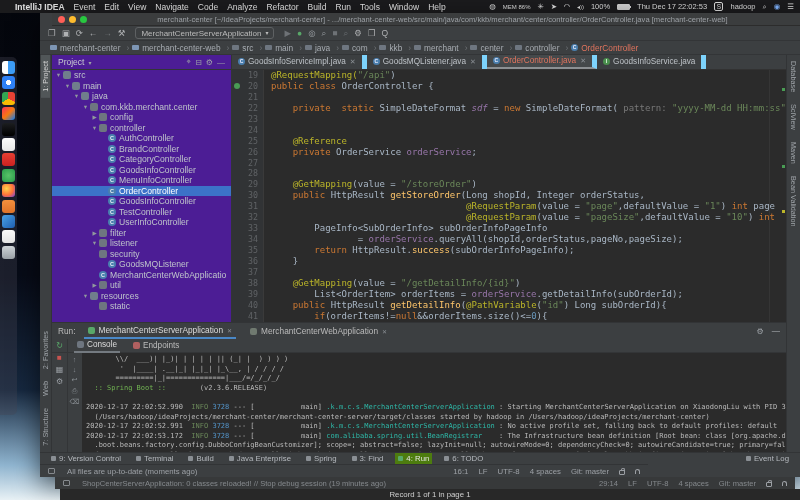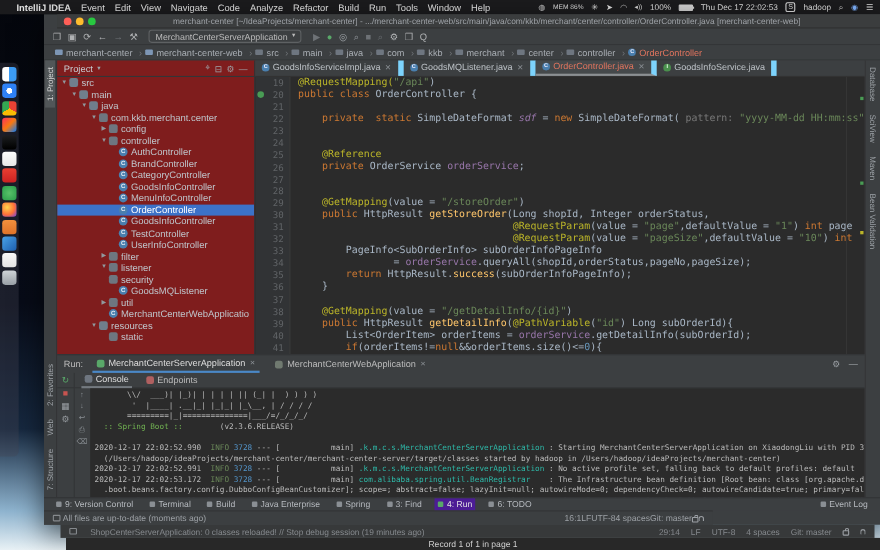--- a/index.html
+++ b/index.html
@@ -36,21 +36,21 @@
   .crumb .sep{color:#6e7276;margin-left:3px;}
   
   .stripe{background:#3c3f41;display:flex;flex-direction:column;align-items:center;font-size:7.3px;color:#9ea3a8;}
   #lstripe{left:40px;top:55px;width:12px;height:397px;border-right:1px solid #323436;}
   #rstripe{left:786px;top:55px;width:14px;height:397px;border-left:1px solid #323436;}
   .vlabel{writing-mode:vertical-rl;transform:rotate(180deg);padding:6px 0;white-space:nowrap;}
   .vlabel.sel{background:#515658;color:#d6d6d6;}
   .vlabel-r{writing-mode:vertical-rl;padding:6px 0;white-space:nowrap;}
   #lstripe .push{flex:1;}
   
-  #proj{left:52px;top:55px;width:180px;height:267px;background:#7f1d1d;border-right:1px solid #323436;overflow:hidden;}
+  #proj{left:52px;top:55px;width:180px;height:267px;background:#4c1d95;border-right:1px solid #323436;overflow:hidden;}
   #proj-head{height:15px;display:flex;align-items:center;gap:4px;padding:0 6px;font-size:8.5px;color:#c7cbd0;border-bottom:1px solid #333537;}
   #proj-head .hsp{flex:1;}
   #proj-head .hic{color:#9ea3a8;font-size:8px;}
   .trow{height:10.5px;display:flex;align-items:center;font-size:8.6px;color:#bfc5cb;white-space:nowrap;overflow:hidden;}
   .trow.sel{background:#3c72c8;color:#fff;}
   .tarrow{width:7px;flex:none;font-size:5.5px;color:#91999e;text-align:center;}
   .trow.sel .tarrow{color:#dce6f5;}
   .tico{width:8px;height:8px;border-radius:2px;margin:0 3px 0 1px;flex:none;font-size:5.5px;line-height:8px;text-align:center;color:#e8eef5;font-weight:bold;}
   .tico.dir{background:#707e8c;} .tico.pkg{background:#6e7680;} .tico.class{background:#4a7fae;border-radius:50%;}
   
@@ -83,25 +83,25 @@
   .vtab{display:flex;align-items:center;gap:3px;height:14px;padding:0 3px;}
   .vtab.sel{border-bottom:2px solid #747a80;color:#ddd;}
   #rstrip{position:absolute;left:0;top:16px;width:16px;height:114px;display:flex;flex-direction:column;align-items:center;gap:3px;padding-top:2px;font-size:8px;color:#9a9fa4;border-right:1px solid #333537;}
   #cgutter{position:absolute;left:16px;top:30px;width:13px;height:100px;display:flex;flex-direction:column;align-items:center;gap:3px;padding-top:3px;font-size:7px;color:#8a8f94;}
   #console{position:absolute;left:30px;top:30px;width:704px;height:100px;background:#2b2b2b;font-family:"DejaVu Sans Mono",monospace;font-size:7px;overflow:hidden;padding:2px 0 0 4px;}
   .con-l{height:9.6px;line-height:9.6px;white-space:pre;}
   .cd{color:#bababa;} .ci{color:#6a8759;} .cb{color:#5394c9;} .ct{color:#2eb8a8;} .cg{color:#71b352;}
   
   #btools{left:40px;top:452px;width:760px;height:12px;background:#3c3f41;border-top:1px solid #323436;display:flex;align-items:center;gap:9px;font-size:7.8px;color:#b6babf;padding:0 8px;}
   .bitem{display:flex;align-items:center;gap:3px;height:12px;padding:0 3px;white-space:nowrap;}
-  .bitem.sel{background:#4c1d95;color:#e4e4e4;}
+  .bitem.sel{background:#4d7c0f;color:#e4e4e4;}
   .bdot{width:5px;height:5px;background:#8a8f94;border-radius:1px;flex:none;}
   .bdot.run{background:#59a869;}
   #btools .sp{flex:1;}
-  #status{left:40px;top:464px;width:608px;height:13px;background:#3c3f41;border-top:1px solid #323436;display:flex;align-items:center;font-size:7.8px;color:#9ca0a5;padding:0 8px;}
+  #status{left:40px;top:464px;width:608px;height:13px;background:#3c3f41;border-top:1px solid #323436;display:flex;align-items:center;font-size:7.8px;color:#9ca0a5;padding:0 8px;gap:10px;}
   #status .sp{flex:1;}
   .lockic{width:6px;height:5px;border:1px solid #9ca0a5;border-radius:1px;position:relative;margin-top:2px;}
   .lockic:before{content:"";position:absolute;left:1px;top:-3px;width:2px;height:2px;border:1px solid #9ca0a5;border-bottom:none;border-radius:2px 2px 0 0;}
   .bellic{width:5px;height:5px;border-radius:50% 50% 0 0;border:1px solid #9ca0a5;border-bottom:none;}
   
   #bgstatus{left:55px;top:477px;width:740px;height:12px;background:#37393a;display:flex;align-items:center;font-size:7.6px;color:#85898d;padding:0 8px;gap:10px;}
   #bgstatus .sp{flex:1;}
   #recordbar{left:60px;top:489px;width:740px;height:11px;background:#282828;color:#cfcfcf;font-size:7.8px;display:flex;align-items:center;justify-content:center;}
   .winic{width:7px;height:6px;border:1px solid #85898d;border-radius:1px;margin-right:2px;flex:none;}
 </style>
@@ -359,28 +359,28 @@
         <span class="tarrow"></span>
         <span class="tico pkg"></span>
         <span>security</span>
       </div>
       <div class="trow" style="padding-left: 48px;">
         <span class="tarrow"></span>
         <span class="tico class">C</span>
         <span>GoodsMQListener</span>
       </div>
       <div class="trow" style="padding-left: 39px;">
+        <span class="tarrow"></span>
+        <span class="tico class">C</span>
+        <span>MerchantCenterWebApplicatio</span>
+      </div>
+      <div class="trow" style="padding-left: 39px;">
         <span class="tarrow">▶</span>
         <span class="tico pkg"></span>
         <span>util</span>
-      </div>
-      <div class="trow" style="padding-left: 39px;">
-        <span class="tarrow"></span>
-        <span class="tico class">C</span>
-        <span>MerchantCenterWebApplicatio</span>
       </div>
       <div class="trow" style="padding-left: 30px;">
         <span class="tarrow">▼</span>
         <span class="tico dir"></span>
         <span>resources</span>
       </div>
       <div class="trow" style="padding-left: 39px;">
         <span class="tarrow"></span>
         <span class="tico pkg"></span>
         <span>static</span>
@@ -449,22 +449,22 @@
       <div class="cl"><span class="d">    </span><span class="a">@GetMapping</span><span class="d">(</span><span class="d">value = </span><span class="s">"/storeOrder"</span><span class="d">)</span></div>
       <div class="cl"><span class="d">    </span><span class="k">public </span><span class="d">HttpResult </span><span class="m">getStoreOrder</span><span class="d">(Long shopId, Integer orderStatus,</span></div>
       <div class="cl"><span class="d">                                    </span><span class="a">@RequestParam</span><span class="d">(value = </span><span class="s">"page"</span><span class="d">,defaultValue = </span><span class="s">"1"</span><span class="d">) </span><span class="k">int</span><span class="d"> page</span></div>
       <div class="cl"><span class="d">                                    </span><span class="a">@RequestParam</span><span class="d">(value = </span><span class="s">"pageSize"</span><span class="d">,defaultValue = </span><span class="s">"10"</span><span class="d">) </span><span class="k">int</span></div>
       <div class="cl"><span class="d">        PageInfo&lt;SubOrderInfo&gt; subOrderInfoPageInfo</span></div>
       <div class="cl"><span class="d">                = </span><span class="f">orderService</span><span class="d">.queryAll(shopId,orderStatus,pageNo,pageSize);</span></div>
       <div class="cl"><span class="d">        </span><span class="k">return </span><span class="d">HttpResult.</span><span class="m">success</span><span class="d">(subOrderInfoPageInfo);</span></div>
       <div class="cl"><span class="d">    }</span></div>
       <div class="cl"></div>
       <div class="cl"><span class="d">    </span><span class="a">@GetMapping</span><span class="d">(value = </span><span class="s">"/getDetailInfo/{id}"</span><span class="d">)</span></div>
+      <div class="cl"><span class="d">        List&lt;OrderItem&gt; orderItems = </span><span class="f">orderService</span><span class="d">.getDetailInfo(subOrderId);</span></div>
       <div class="cl"><span class="d">    </span><span class="k">public </span><span class="d">HttpResult </span><span class="m">getDetailInfo</span><span class="d">(</span><span class="a">@PathVariable</span><span class="d">(</span><span class="s">"id"</span><span class="d">) Long subOrderId){</span></div>
-      <div class="cl"><span class="d">        List&lt;OrderItem&gt; orderItems = </span><span class="f">orderService</span><span class="d">.getDetailInfo(subOrderId);</span></div>
       <div class="cl"><span class="d">        </span><span class="k">if</span><span class="d">(orderItems!=</span><span class="k">null</span><span class="d">&amp;&amp;orderItems.size()&lt;=</span><span class="n">0</span><span class="d">){</span></div>
     </div>
   <div id="margin-line"></div>
   <div id="escroll">
     <span class="mk" style="top:18px;background:#499c54"></span>
     <span class="mk" style="top:95px;background:#499c54"></span>
     <span class="mk" style="top:140px;background:#bbb529"></span>
   </div>
 </div>
 

